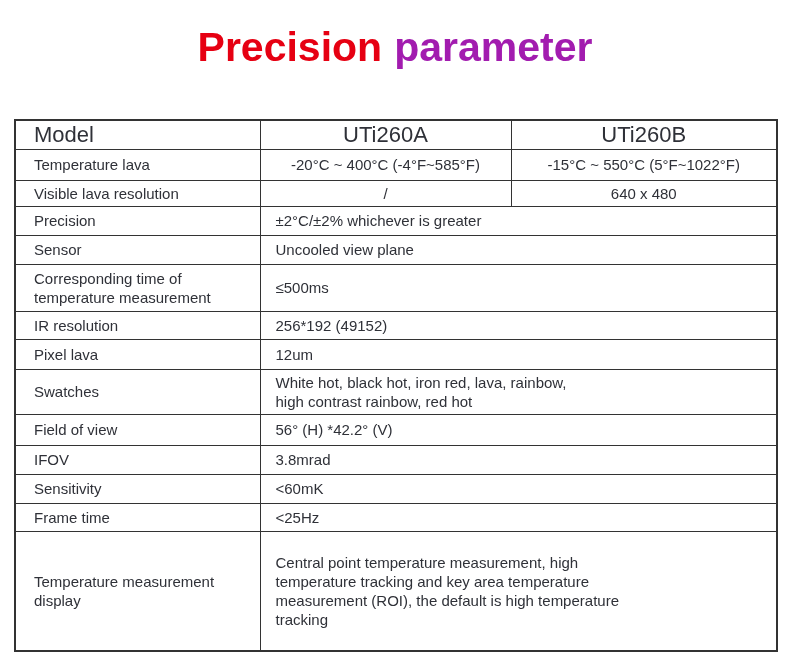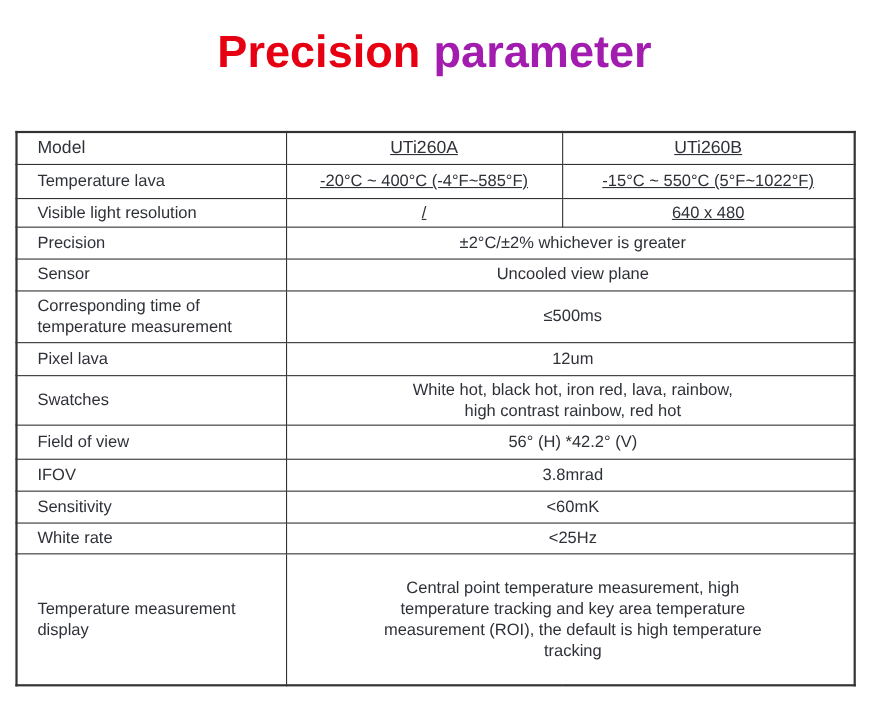--- a/index.html
+++ b/index.html
@@ -47,28 +47,27 @@
     overflow: hidden;
   }
   td.label {
     padding-left: 18px;
     padding-right: 8px;
     text-align: left;
   }
   td.value {
     padding-left: 15px;
     padding-right: 10px;
-    text-align: center;
+    text-align: left;
   }
   td.center {
     text-align: center;
     padding: 0 6px;
-    text-decoration: underline;
   }
-  tr.header-row td { font-size: 16px; }
+  tr.header-row td { font-size: 22px; }
 </style>
 </head>
 <body>
 
 <div class="page">
 
   <div class="title">
     <span class="red">Precision</span><span class="dark">parameter</span>
   </div>
 
@@ -85,41 +84,45 @@
         <td class="center">UTi260B</td>
       </tr>
 
       <tr style="height:31px">
         <td class="label">Temperature lava</td>
         <td class="center">-20°C ~ 400°C (-4°F~585°F)</td>
         <td class="center">-15°C ~ 550°C (5°F~1022°F)</td>
       </tr>
 
       <tr style="height:26px">
-        <td class="label">Visible light resolution</td>
+        <td class="label">Visible lava resolution</td>
         <td class="center">/</td>
         <td class="center">640 x 480</td>
       </tr>
 
       <tr style="height:29px">
         <td class="label">Precision</td>
         <td class="value" colspan="2">±2°C/±2% whichever is greater</td>
       </tr>
 
       <tr style="height:29px">
         <td class="label">Sensor</td>
         <td class="value" colspan="2">Uncooled view plane</td>
       </tr>
 
       <tr style="height:47px">
         <td class="label">Corresponding time of
 temperature measurement</td>
         <td class="value" colspan="2">≤500ms</td>
       </tr>
 
+      <tr style="height:28px">
+        <td class="label">IR resolution</td>
+        <td class="value" colspan="2">256*192  (49152)</td>
+      </tr>
 
       <tr style="height:30px">
         <td class="label">Pixel lava</td>
         <td class="value" colspan="2">12um</td>
       </tr>
 
       <tr style="height:45px">
         <td class="label">Swatches</td>
         <td class="value" colspan="2">White hot, black hot, iron red, lava, rainbow,
 high contrast rainbow, red hot</td>
@@ -135,21 +138,21 @@
         <td class="label">IFOV</td>
         <td class="value" colspan="2">3.8mrad</td>
       </tr>
 
       <tr style="height:29px">
         <td class="label">Sensitivity</td>
         <td class="value" colspan="2">&lt;60mK</td>
       </tr>
 
       <tr style="height:28px">
-        <td class="label">White rate</td>
+        <td class="label">Frame time</td>
         <td class="value" colspan="2">&lt;25Hz</td>
       </tr>
 
       <tr style="height:120px">
         <td class="label">Temperature measurement
 display</td>
         <td class="value" colspan="2">Central point temperature measurement, high
 temperature tracking and key area temperature
 measurement (ROI), the default is high temperature
 tracking</td>

